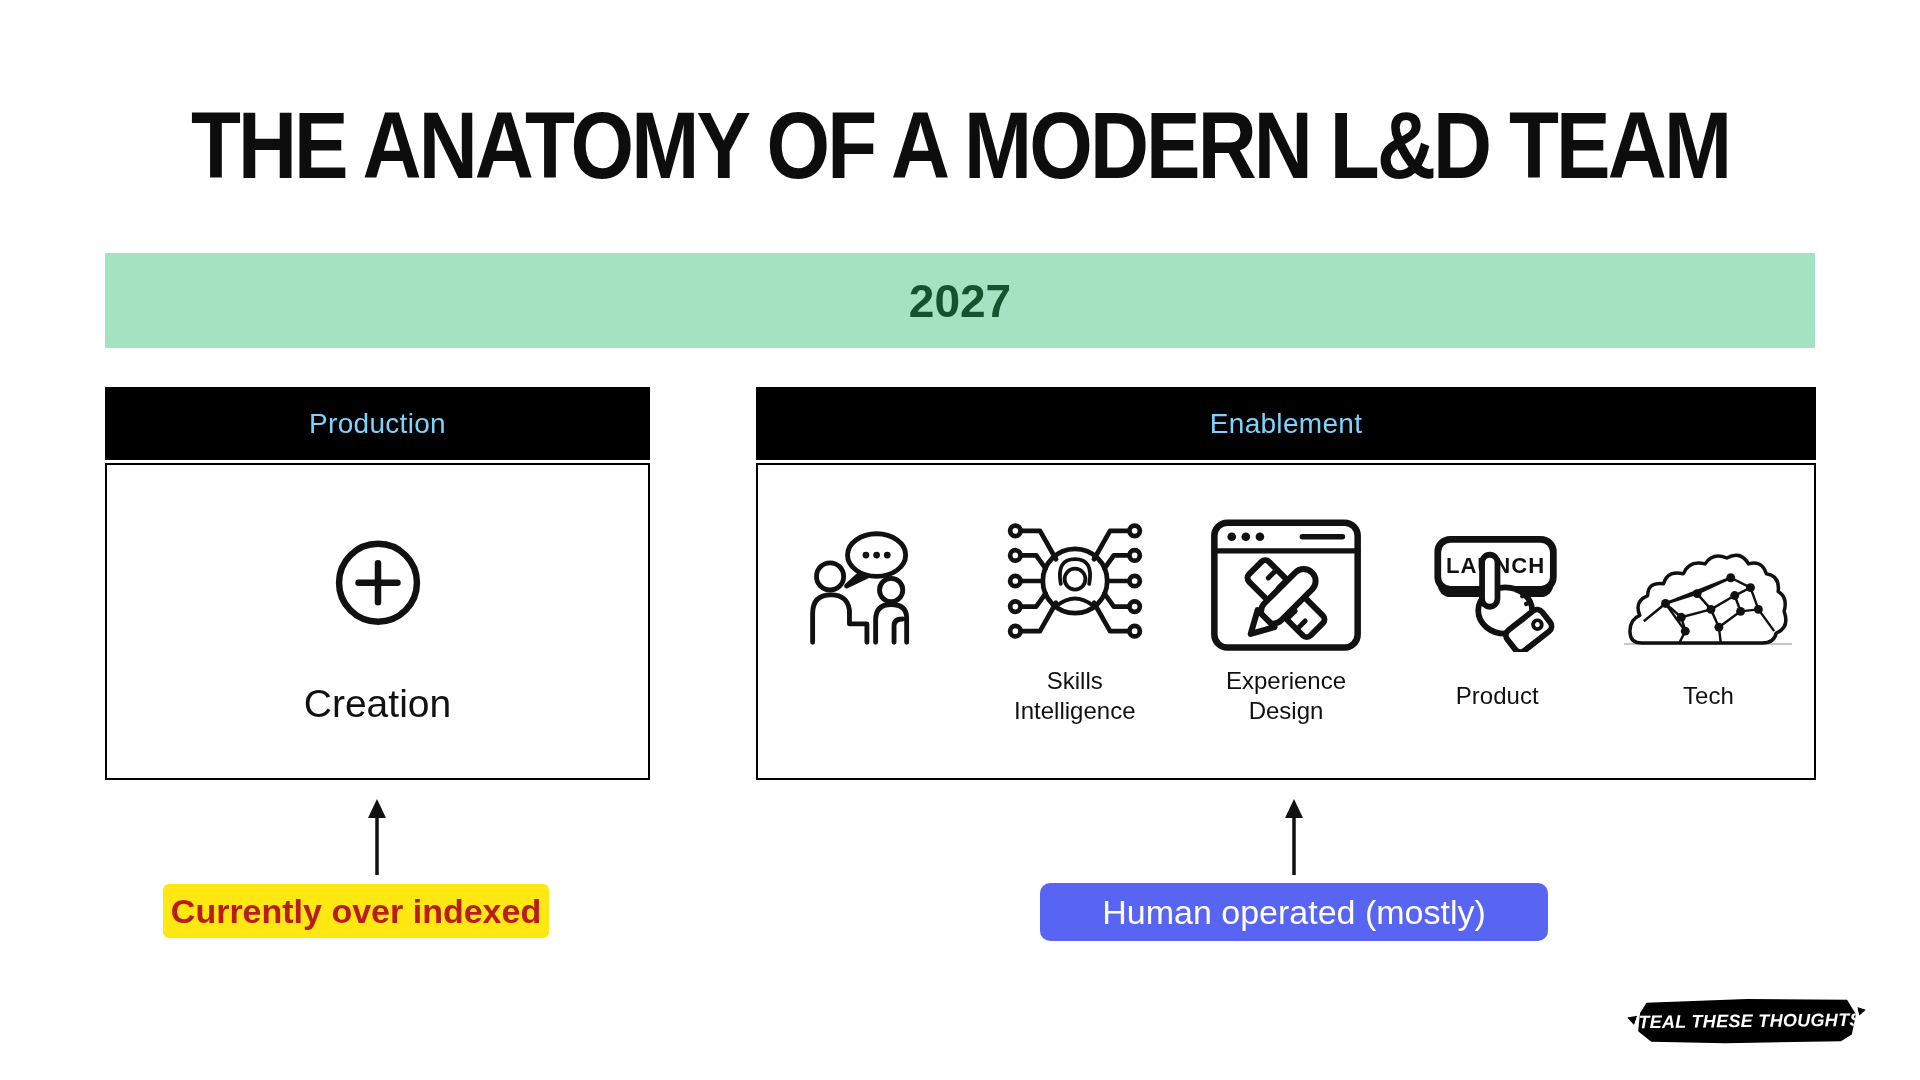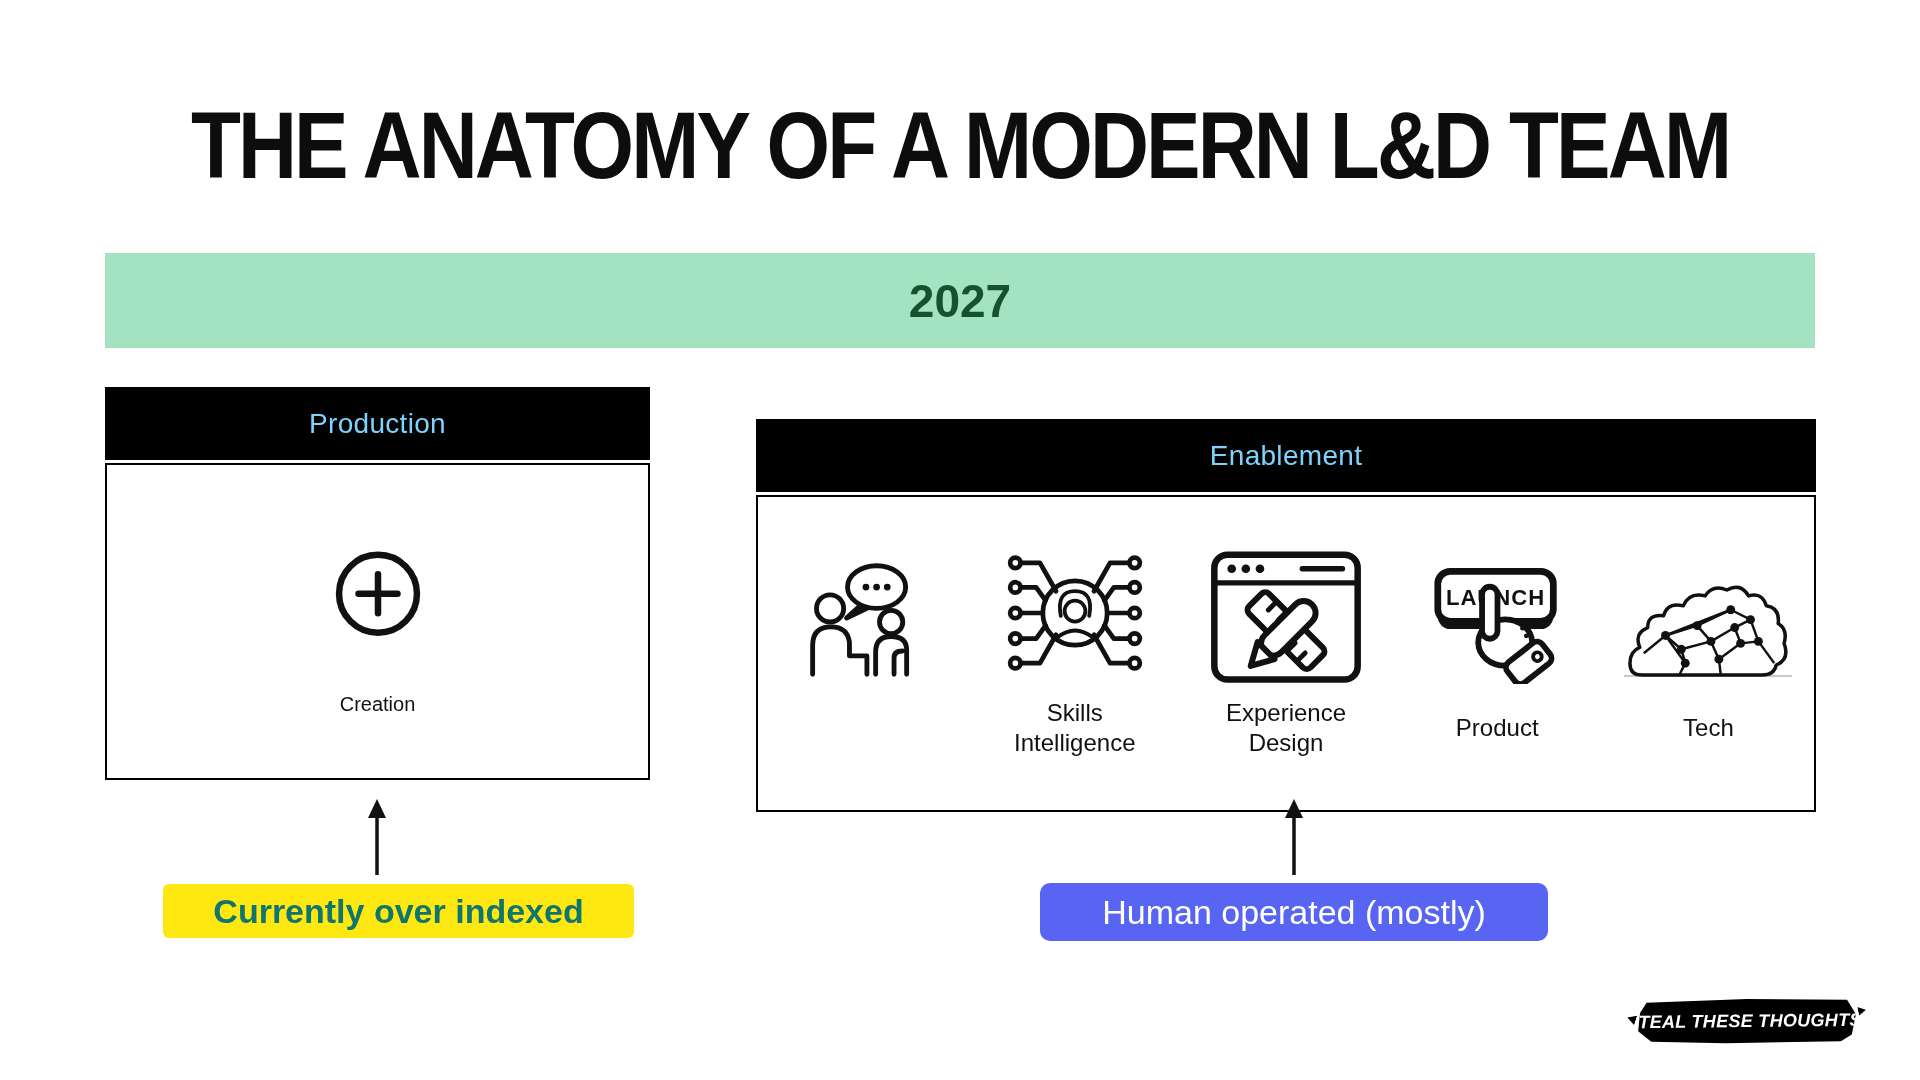--- a/index.html
+++ b/index.html
@@ -23,42 +23,42 @@
   .banner span{font-size:46px;font-weight:bold;color:#14532d;}
 
   .box{position:absolute;top:387px;}
   .box-header{
     height:73px;background:#000;color:#7dd3fc;display:flex;align-items:center;justify-content:center;
     font-size:28px;font-weight:500;letter-spacing:.3px;
   }
   .box-body{margin-top:3px;background:#fff;border:2px solid #000;height:313px;display:flex;}
 
   .production{left:105px;width:545px;}
-  .enablement{left:756px;width:1060px;margin-top:32px;}
+  .enablement{left:756px;width:1060px;}
 
   .prod-item{flex:1;display:flex;flex-direction:column;align-items:center;justify-content:center;gap:16px;}
   .prod-icon{height:115px;display:flex;align-items:flex-end;justify-content:center;}
-  .prod-label{font-size:20px;font-weight:500;color:#111;margin-top:34px;}
+  .prod-label{font-size:39px;font-weight:500;color:#111;margin-top:34px;}
 
   .en-item{flex:1;display:flex;flex-direction:column;align-items:center;padding-top:42px;}
   .en-icon{height:145px;display:flex;align-items:flex-end;justify-content:center;}
   .en-label{
     height:64px;width:180px;margin-top:12px;display:flex;align-items:center;justify-content:center;
     text-align:center;font-size:24px;font-weight:500;line-height:1.25;color:#111;
   }
 
   .arrow{position:absolute;top:797px;width:26px;height:80px;}
   .arrow-production{left:364px;}
   .arrow-enablement{left:1281px;}
 
   .callout{
     position:absolute;display:flex;align-items:center;justify-content:center;
     font-size:34px;font-weight:600;white-space:nowrap;
   }
-  .callout-yellow{left:163px;top:884px;width:471px;height:54px;background:#FFE711;border-radius:6px;color:#0f766e;}
+  .callout-yellow{left:163px;top:884px;width:386px;height:54px;background:#FFE711;border-radius:6px;color:#b91c1c;}
   .callout-blue{left:1040px;top:883px;width:508px;height:58px;background:#5865F2;border-radius:10px;color:#ffffff;font-weight:500;}
 
   .badge{
     position:absolute;left:1638px;top:998px;width:218px;height:46px;background:#000;
     display:flex;align-items:center;justify-content:center;transform:rotate(-0.6deg);
     clip-path:polygon(1% 30%,4% 8%,50% 2%,96% 6%,100% 38%,98% 82%,93% 96%,40% 98%,6% 93%,0% 70%);
   }
   .badge span{color:#fff;font-size:18px;font-weight:bold;font-style:italic;letter-spacing:.3px;white-space:nowrap;}
   .fleck{position:absolute;background:#000;}
   .fleck-left{left:1627px;top:1014px;width:9px;height:10px;transform:rotate(18deg);clip-path:polygon(0 50%,100% 0,100% 100%);}

